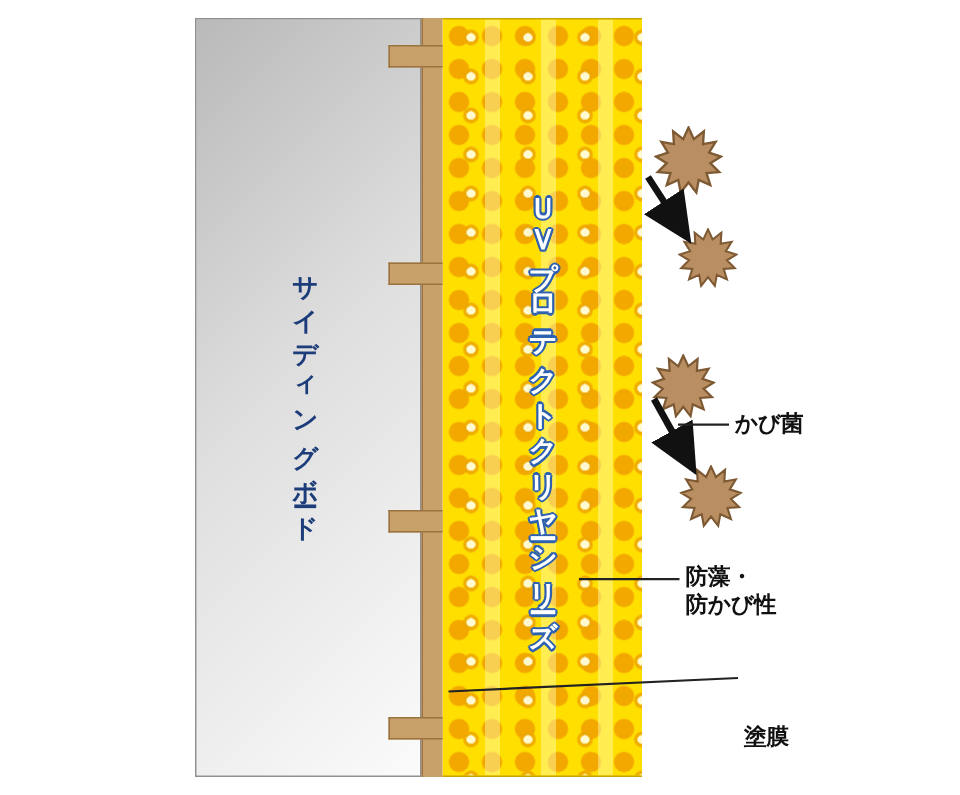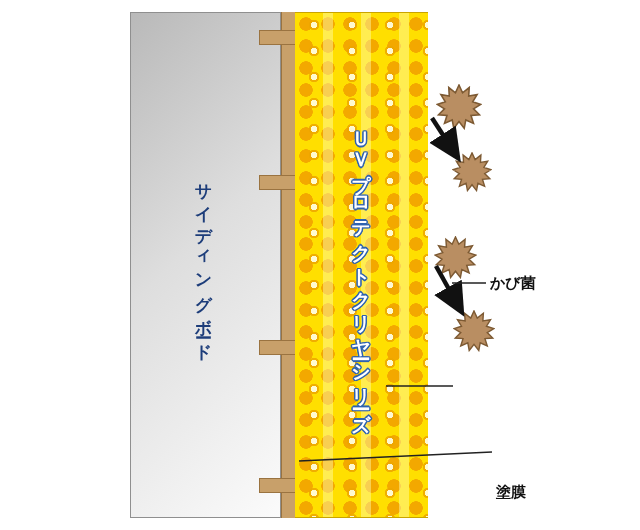--- a/index.html
+++ b/index.html
@@ -100,15 +100,19 @@
       </marker>
     </defs>
     <line x1="432" y1="118" x2="456" y2="155" stroke="#111111" stroke-width="4.5" marker-end="url(#ah)"></line>
     <line x1="436" y1="266" x2="460" y2="309" stroke="#111111" stroke-width="4.5" marker-end="url(#ah)"></line>
     <line x1="452" y1="283" x2="486" y2="283" stroke="#222222" stroke-width="1.5"></line>
     <line x1="386" y1="386" x2="453" y2="386" stroke="#222222" stroke-width="1.5"></line>
     <line x1="299" y1="461" x2="492" y2="452" stroke="#222222" stroke-width="1.5"></line>
   </svg>
 
   <div class="note note-mold">かび菌</div>
+  <div class="note note-anti">
+    <div>防藻・</div>
+    <div>防かび性</div>
+  </div>
   <div class="note note-film">塗膜</div>
 
 </div>
 
 </body></html>

